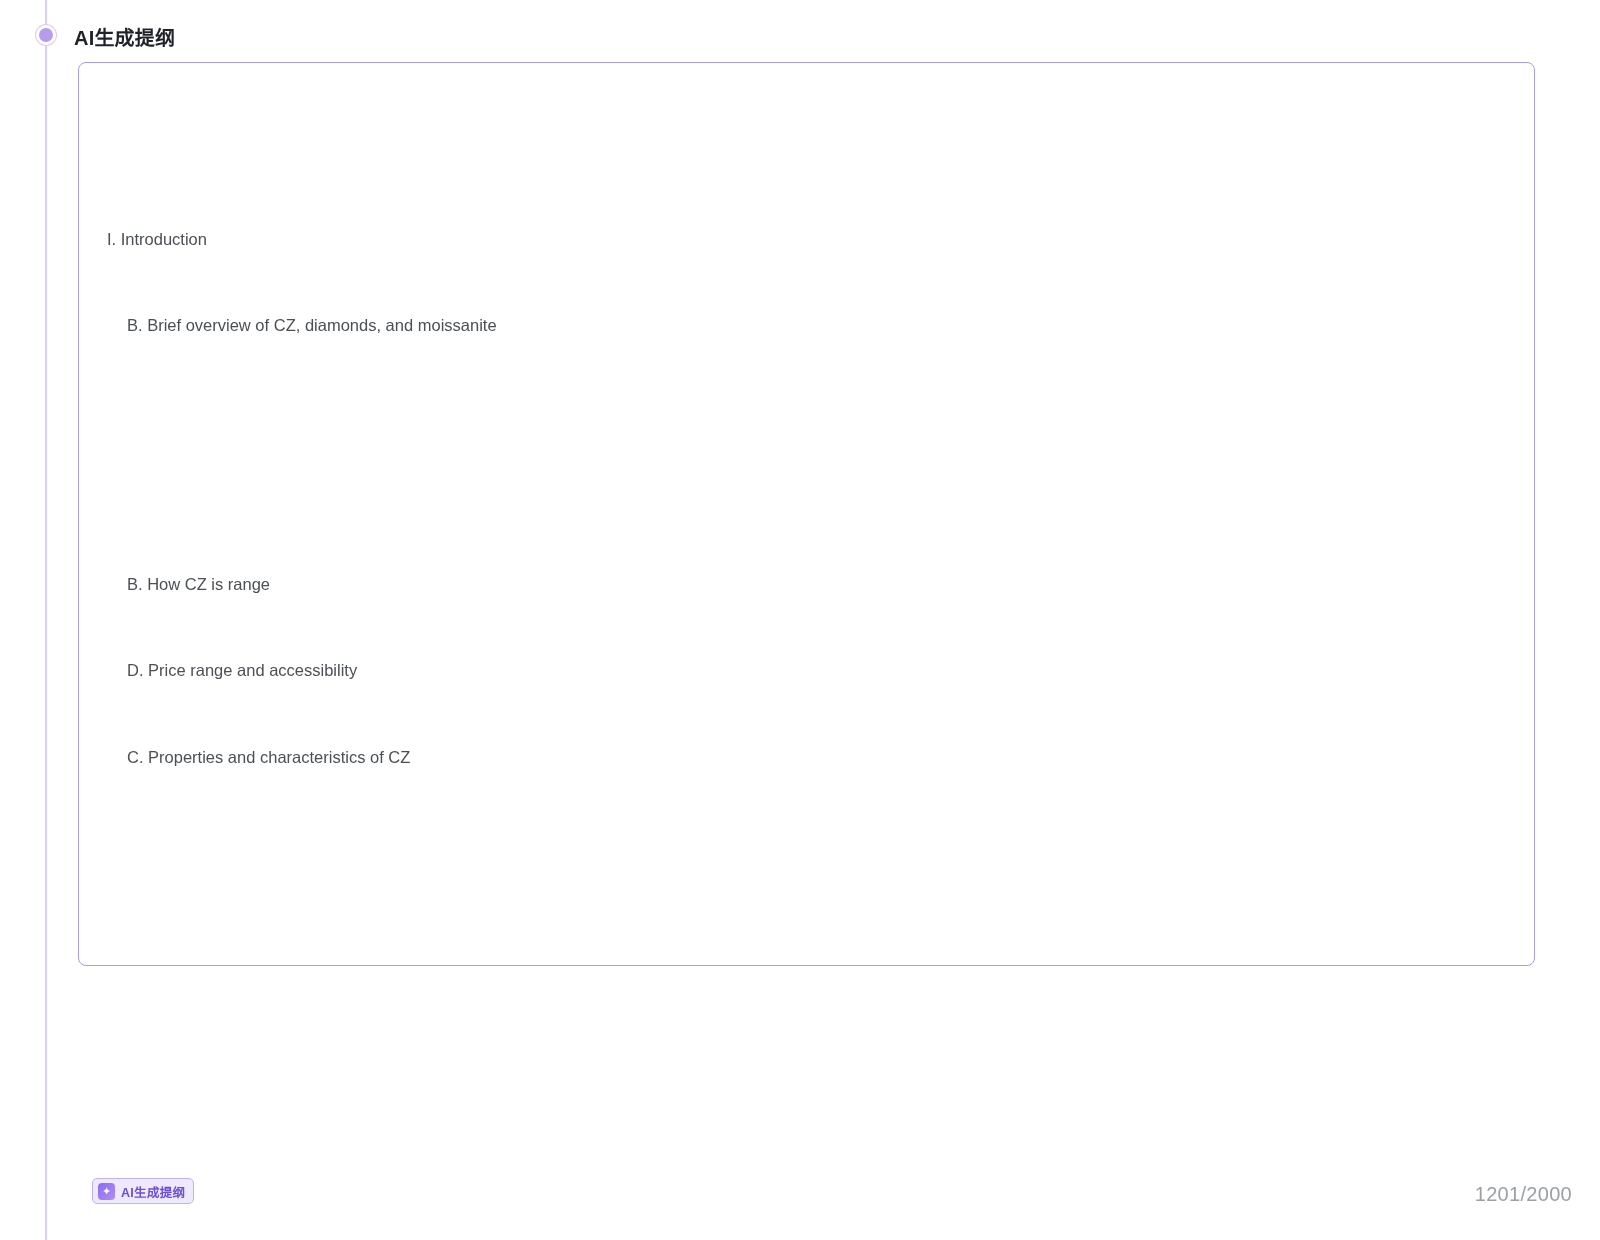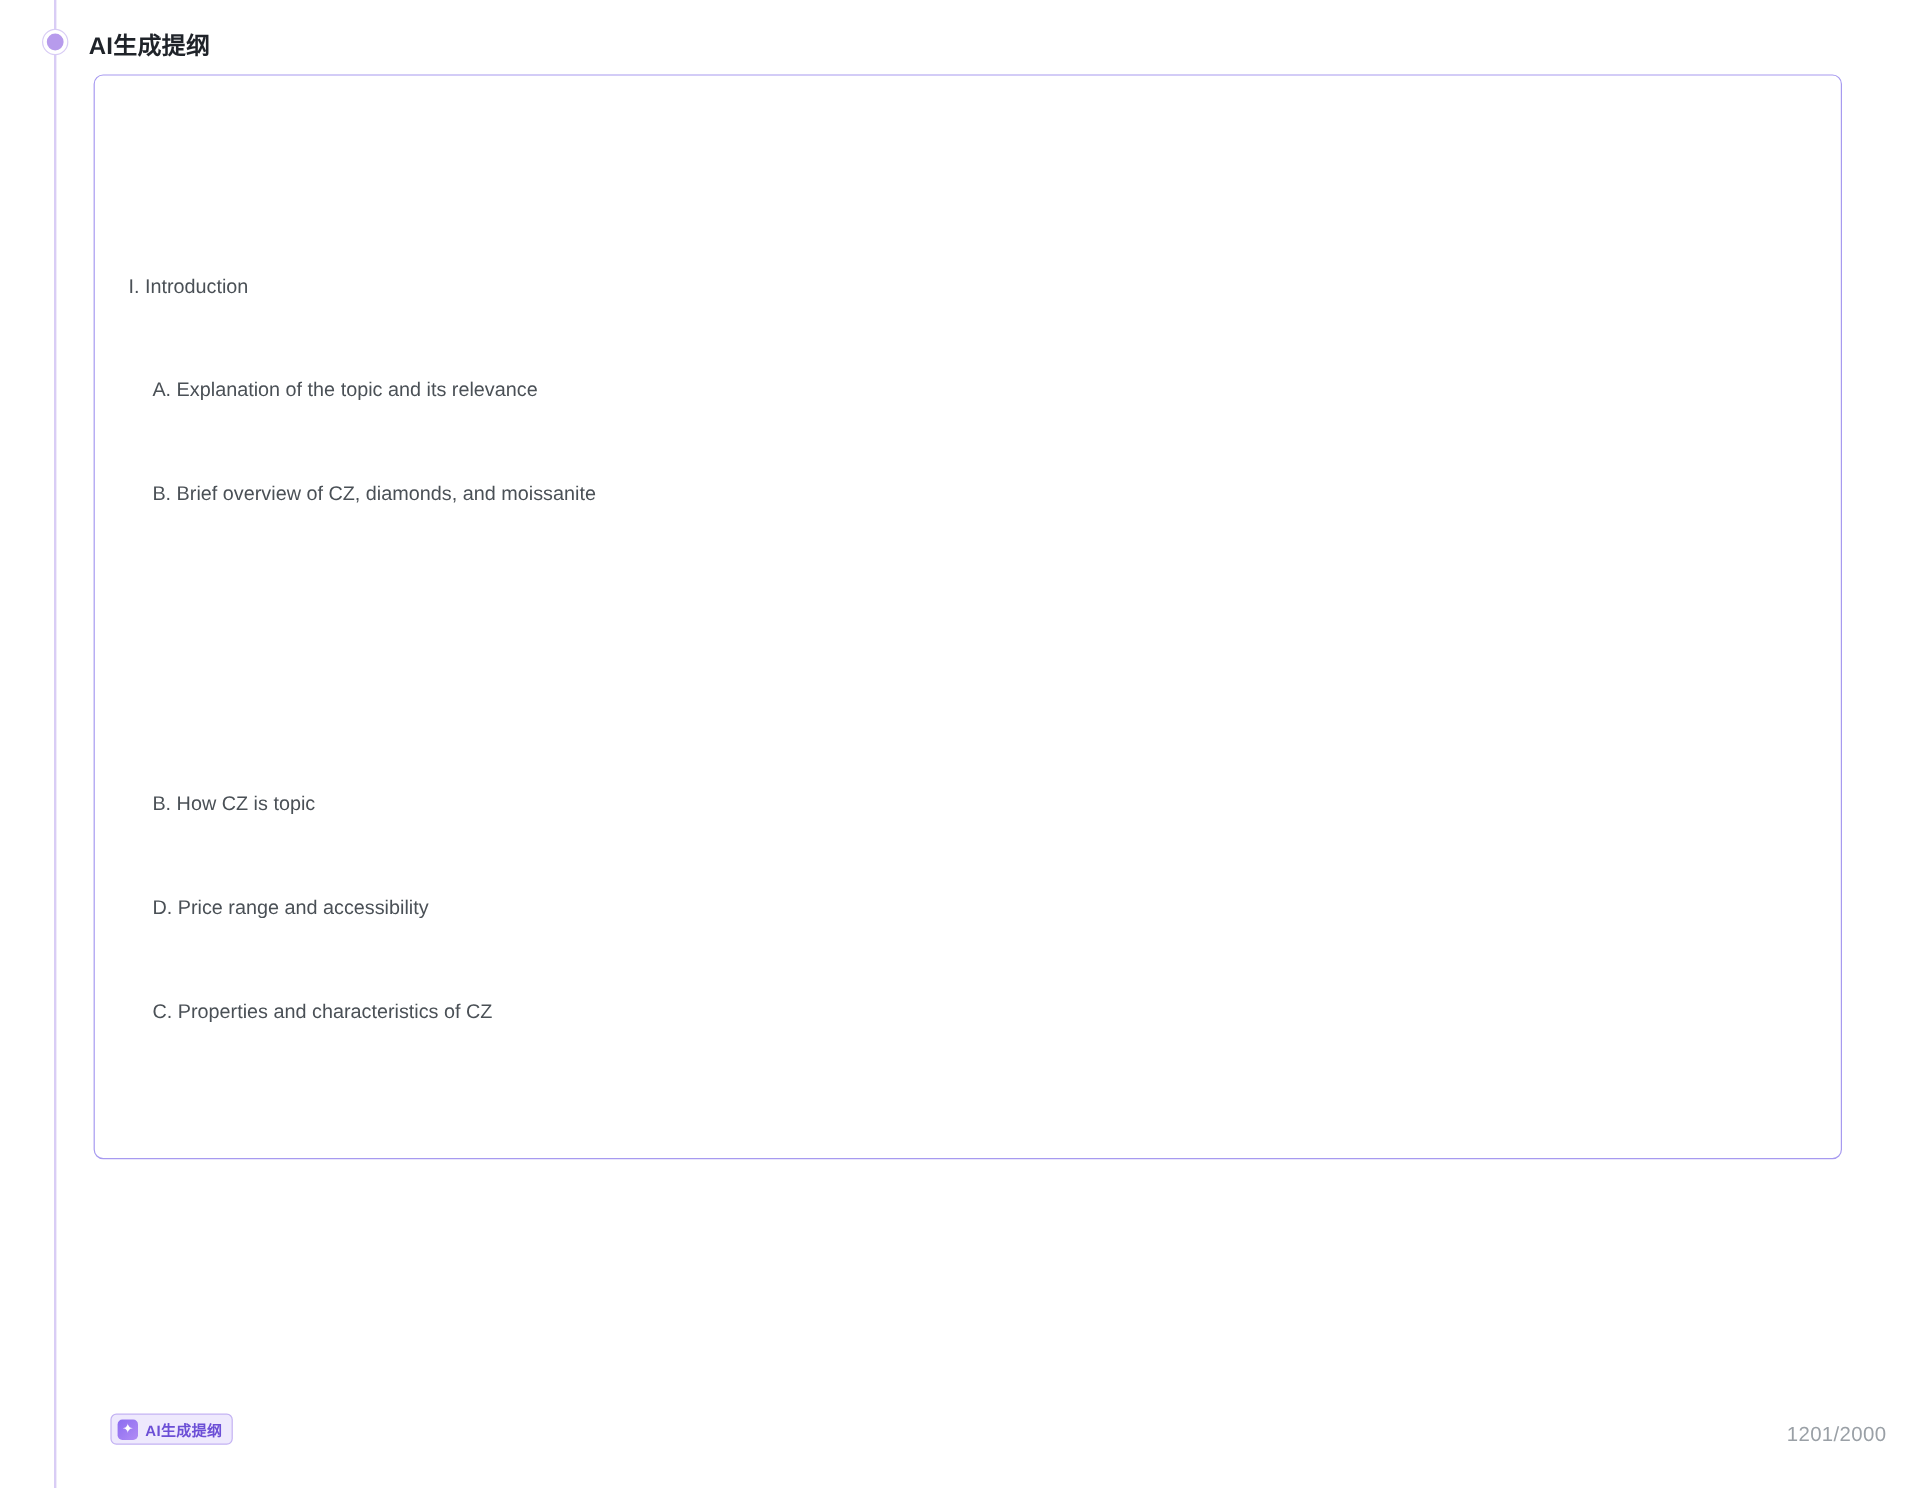--- a/index.html
+++ b/index.html
@@ -118,46 +118,45 @@
     color: #6c4fd6;
     font-weight: 700;
     letter-spacing: 0.3px;
   }
 
   
   .counter {
     position: absolute;
     right: 28px;
     bottom: 34px;
-    font-size: 17px;
+    font-size: 20px;
     color: #9aa0a6;
     letter-spacing: 0.3px;
   }
 </style>
 </head>
 <body>
 
 <div class="page">
 
   <div class="step-rail"></div>
   <div class="step-dot"></div>
 
   <div class="section-title">AI生成提纲</div>
 
   <div class="outline-card">
     <div class="outline-body">
 
       <div class="group">
         <div class="heading-line">I. Introduction</div>
-        <div class="sub-line">A. Explanation of the topic and its relevance</div>
         <div class="sub-line">B. Brief overview of CZ, diamonds, and moissanite</div>
       </div>
 
       <div class="group">
-        <div class="sub-line">B. How CZ is topic</div>
+        <div class="sub-line">B. How CZ is range</div>
         <div class="sub-line">D. Price range and accessibility</div>
         <div class="sub-line">C. Properties and characteristics of CZ</div>
       </div>
 
       <div class="group">
         
         
         
         
         

